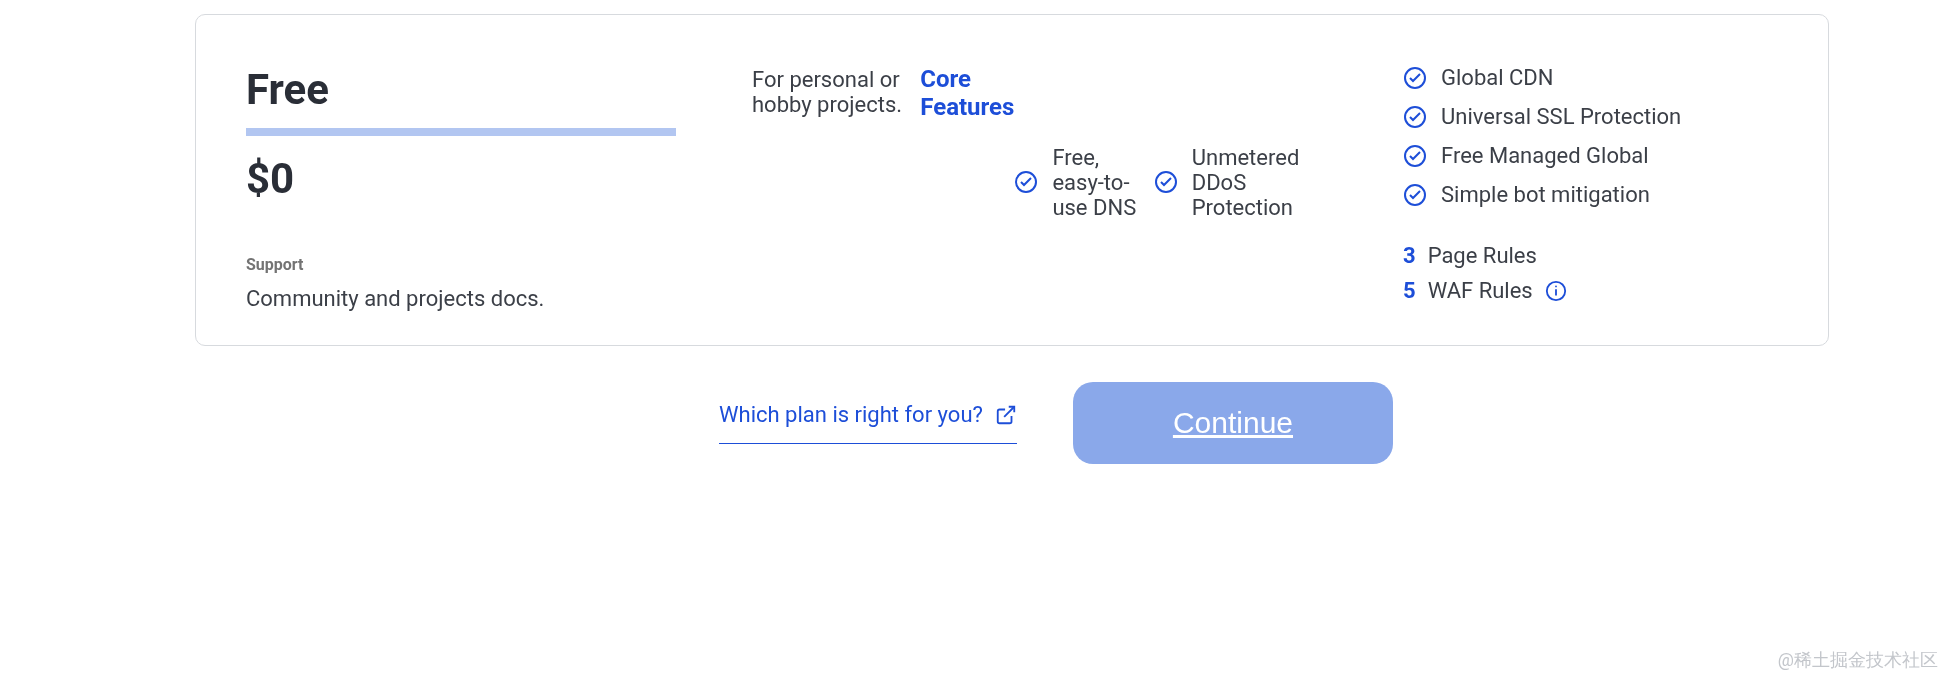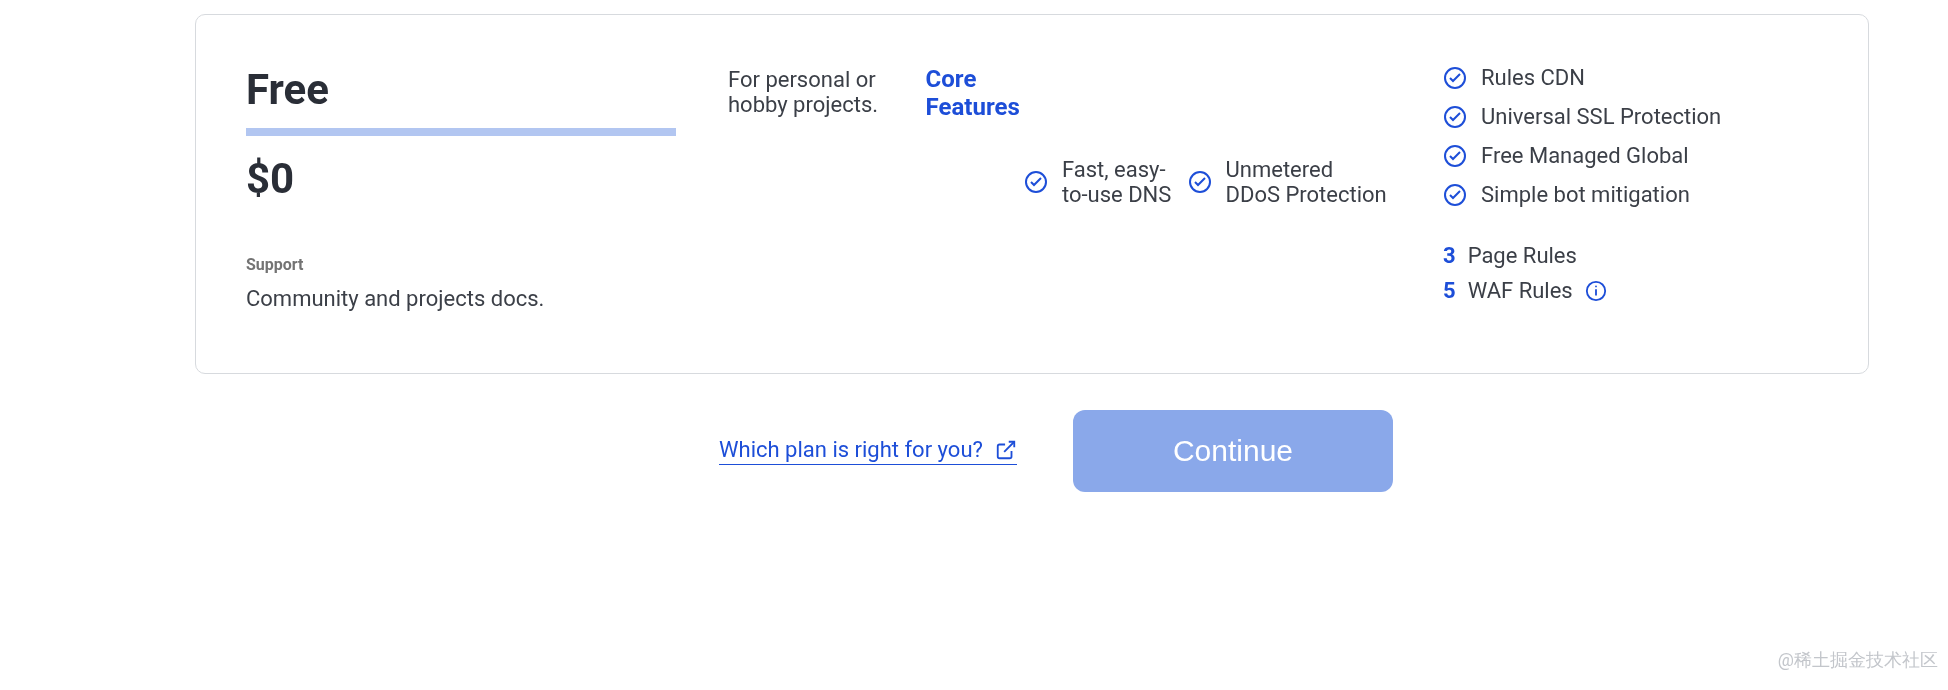--- a/index.html
+++ b/index.html
@@ -8,24 +8,24 @@
       background: #fff;
       color: #2a2e37;
       width: 1948px;
       height: 690px;
       position: relative;
       overflow: hidden;
     }
     .card {
       border: 1px solid #d7dade;
       border-radius: 10px;
-      margin: 14px 79px 0 195px;
-      padding: 50px 50px 60px 50px;
-      display: flex;
-      gap: 52px;
+      margin: 14px 119px 0 195px;
+      padding: 50px 50px 32px 50px;
+      display: flex;
+      gap: 76px;
     }
     .col-left {
       flex: 0 0 430px;
       display: flex;
       flex-direction: column;
     }
     .plan-name {
       font-size: 42px;
       font-weight: 700;
       color: #2a2e37;
@@ -119,36 +119,37 @@
       margin: 36px 555px 0 195px;
     }
     .help-link {
       display: inline-flex;
       align-items: center;
       gap: 12px;
       font-size: 22px;
       color: #1d4ed8;
       text-decoration: none;
       border-bottom: 1px solid #1d4ed8;
-      padding-bottom: 2px;
+      padding-bottom: 16px;
       cursor: pointer;
     }
     .external-icon {
       width: 22px;
       height: 22px;
     }
     .continue-btn {
       background: #8aa8ea;
       color: #fff;
       border: none;
-      border-radius: 12px;
+      border-radius: 20px;
       font-size: 30px;
       font-weight: 500;
       padding: 24px 100px;
       cursor: pointer;
+      text-decoration: underline;
     }
     .watermark {
       position: absolute;
       bottom: 18px;
       right: 10px;
       font-size: 18px;
       color: #c3c6cb;
     }
   </style>
 </head>
@@ -165,38 +166,38 @@
 
   <div class="col-mid">
     <div class="plan-tagline">For personal or hobby projects.</div>
     <div class="features-heading">Core Features</div>
 
     <div class="feature-row">
       <svg class="check-icon" viewBox="0 0 24 24" fill="none" stroke="#1d4ed8" stroke-width="2">
           <circle cx="12" cy="12" r="10"></circle>
           <path d="m7 12 3 3 7-7"></path>
         </svg>
-      <span class="feature-text">Fast, easy-to-use DNS</span>
+      <span class="feature-text">Free, easy-to-use DNS</span>
     </div>
     <div class="feature-row">
       <svg class="check-icon" viewBox="0 0 24 24" fill="none" stroke="#1d4ed8" stroke-width="2">
           <circle cx="12" cy="12" r="10"></circle>
           <path d="m7 12 3 3 7-7"></path>
         </svg>
       <span class="feature-text">Unmetered DDoS Protection</span>
     </div>
   </div>
 
   <div class="col-right">
     <div class="feature-row">
       <svg class="check-icon" viewBox="0 0 24 24" fill="none" stroke="#1d4ed8" stroke-width="2">
           <circle cx="12" cy="12" r="10"></circle>
           <path d="m7 12 3 3 7-7"></path>
         </svg>
-      <span class="feature-text">Rules CDN</span>
+      <span class="feature-text">Global CDN</span>
     </div>
     <div class="feature-row">
       <svg class="check-icon" viewBox="0 0 24 24" fill="none" stroke="#1d4ed8" stroke-width="2">
           <circle cx="12" cy="12" r="10"></circle>
           <path d="m7 12 3 3 7-7"></path>
         </svg>
       <span class="feature-text">Universal SSL Protection</span>
     </div>
     <div class="feature-row">
       <svg class="check-icon" viewBox="0 0 24 24" fill="none" stroke="#1d4ed8" stroke-width="2">

